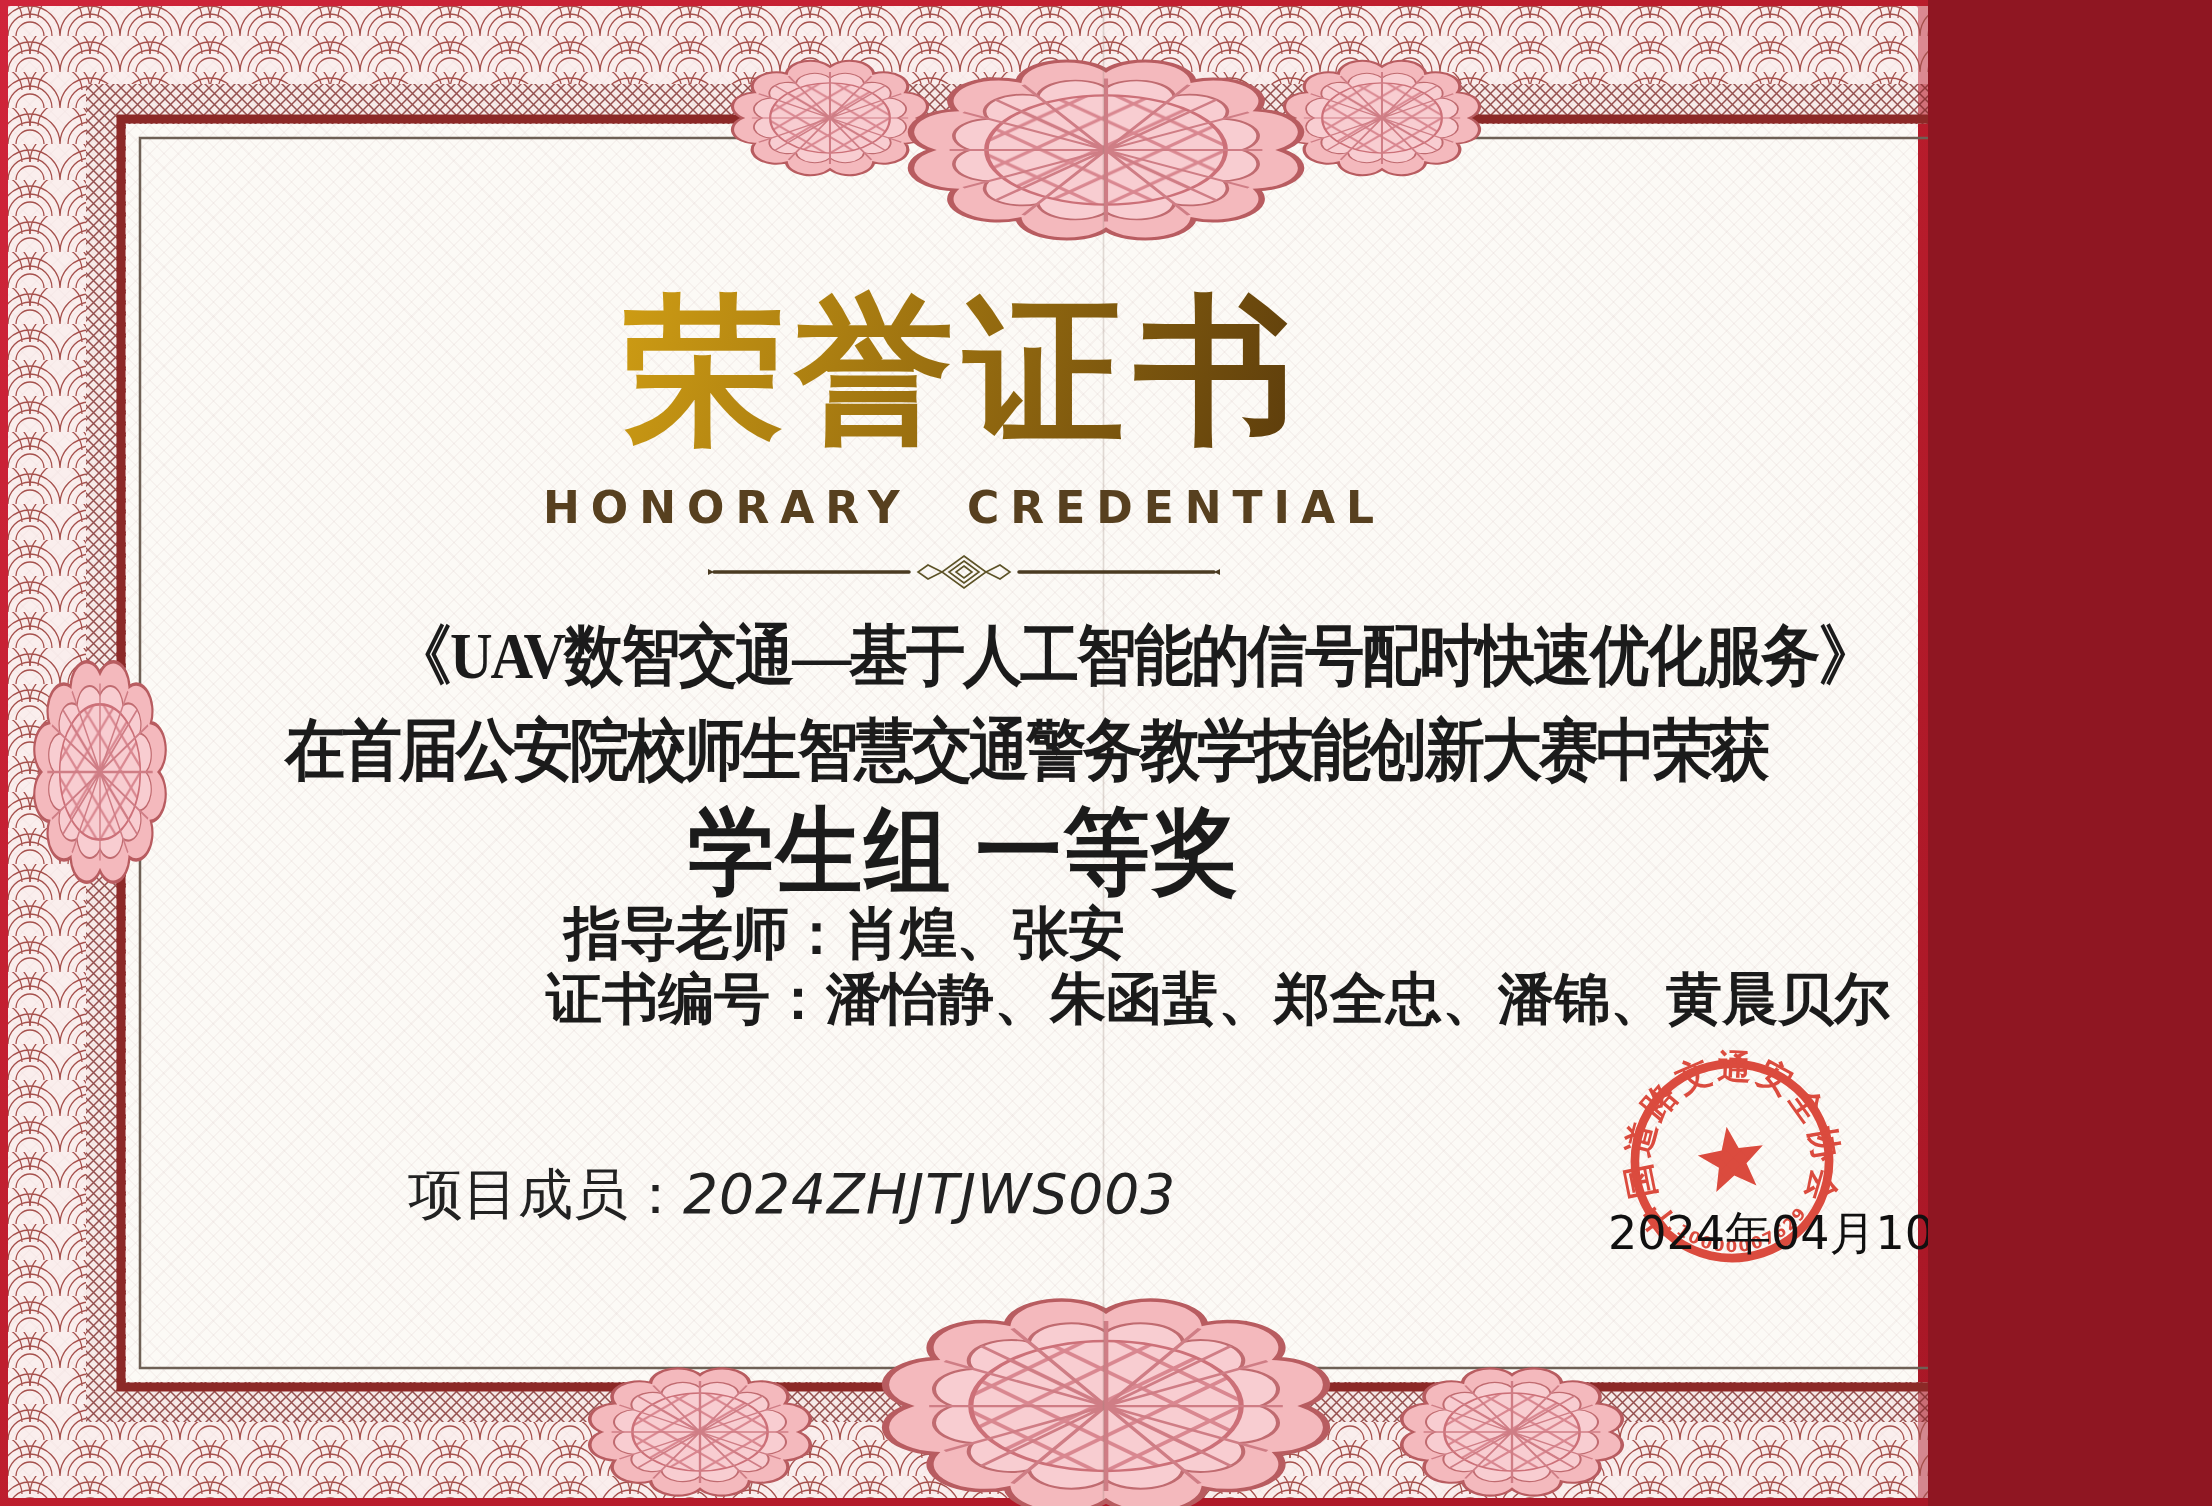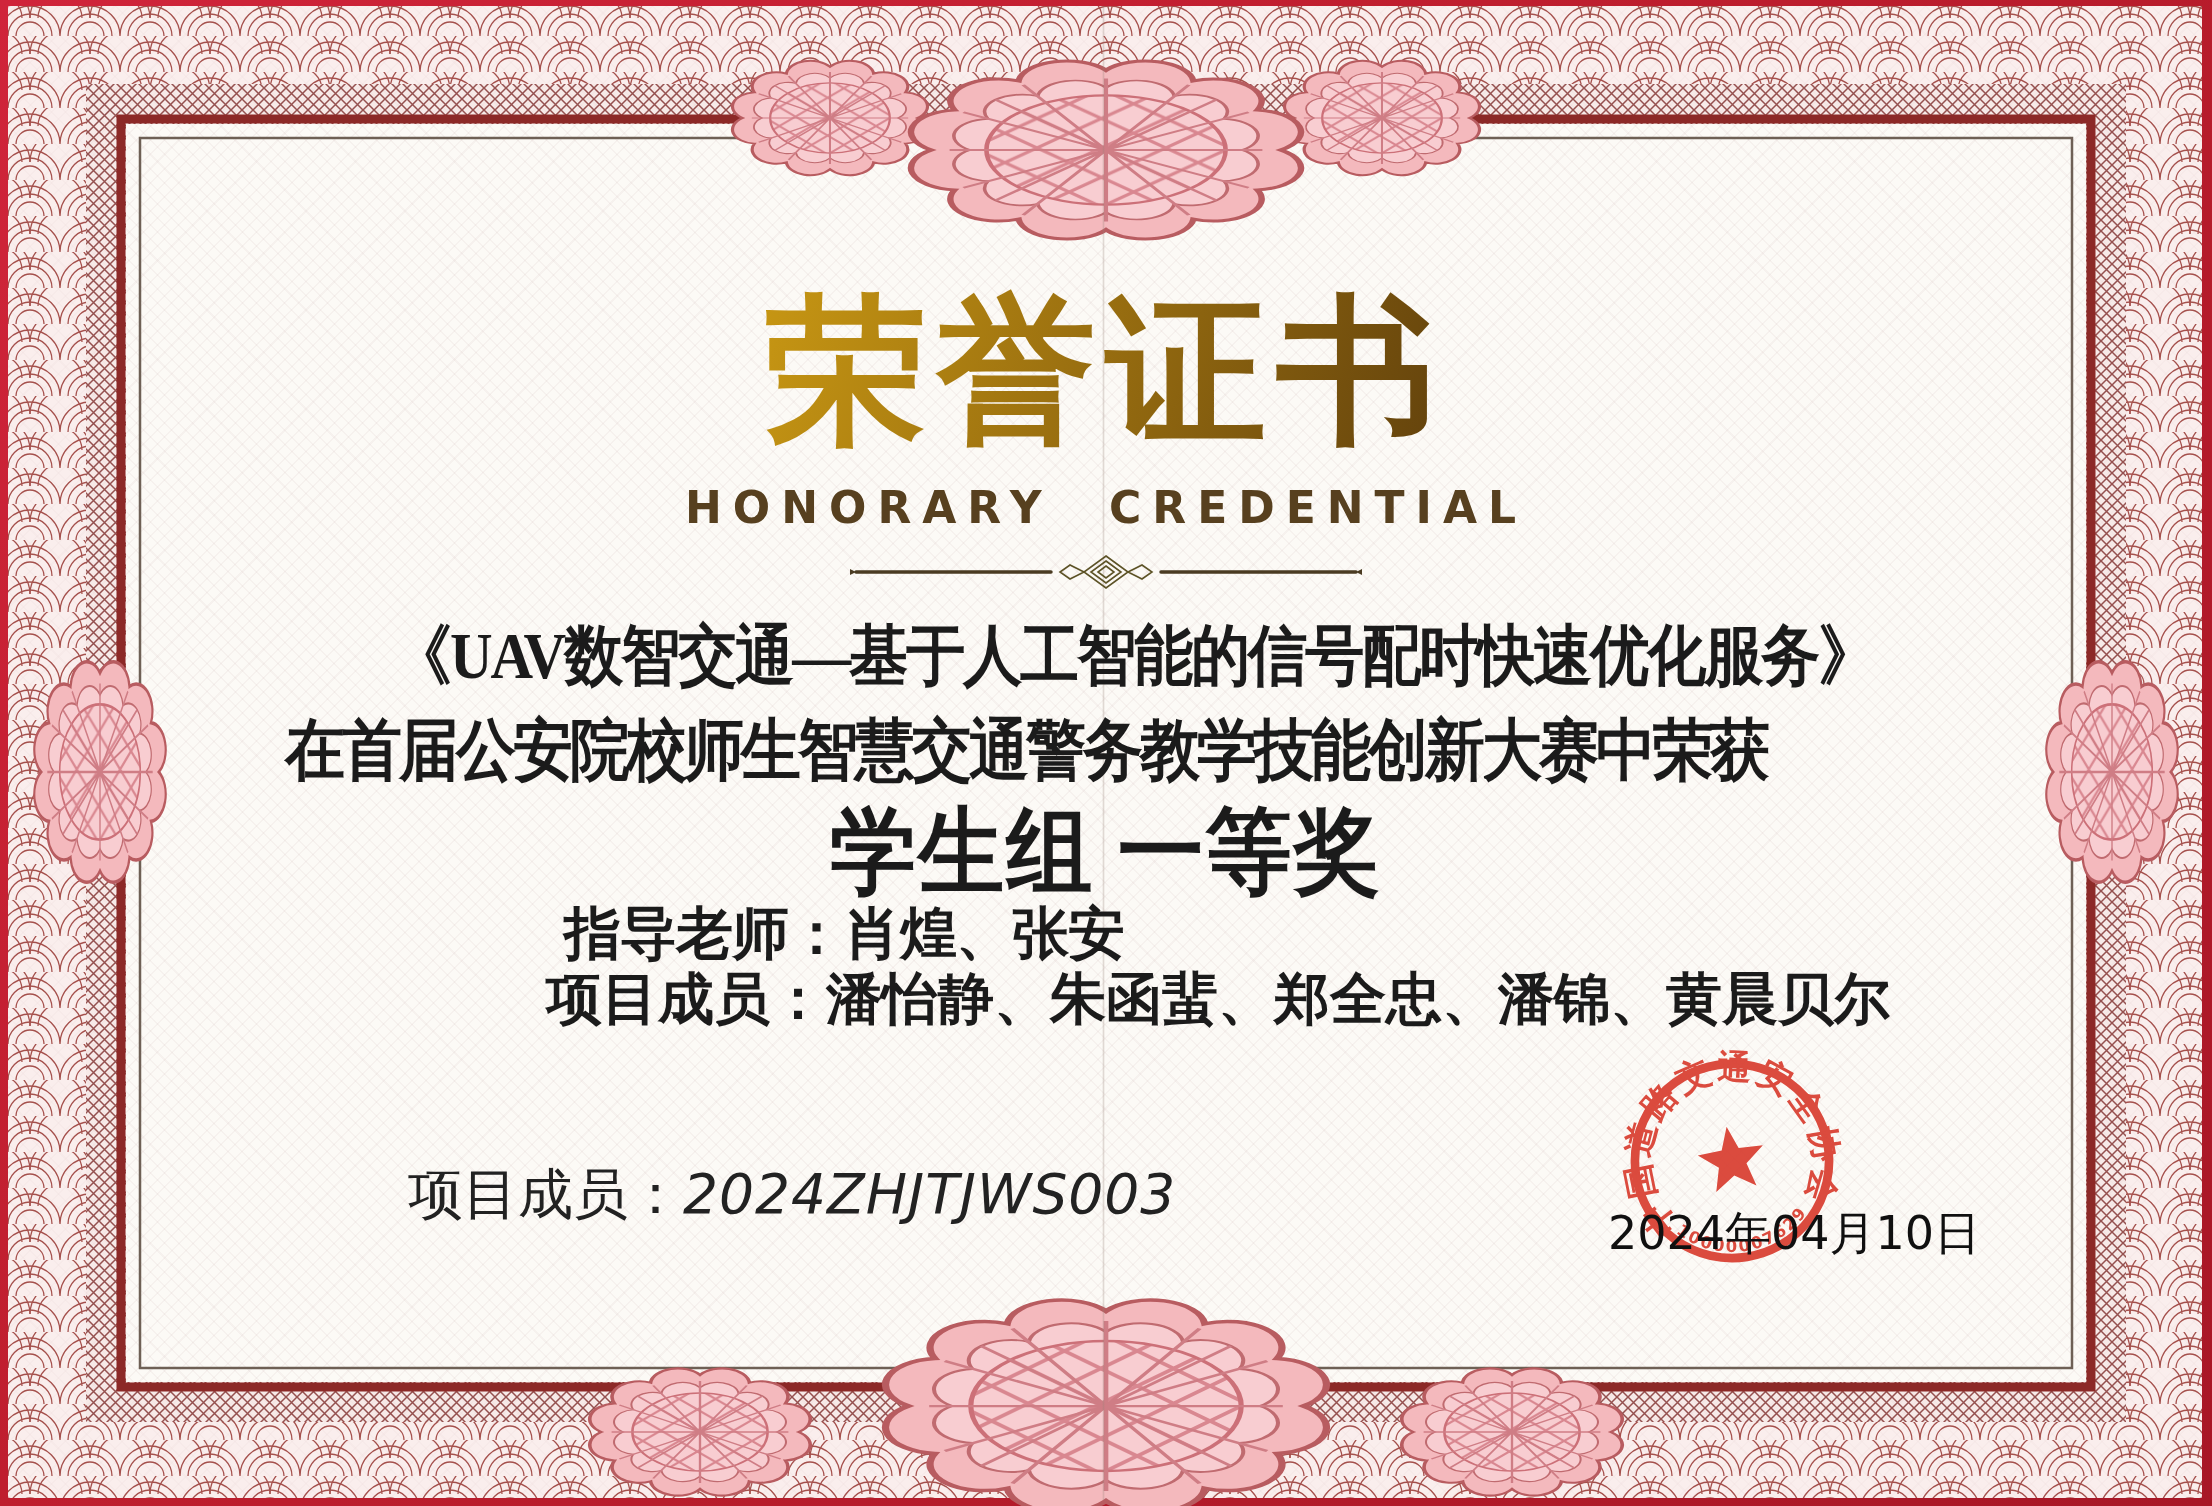--- a/index.html
+++ b/index.html
@@ -1,16 +1,16 @@
 <!DOCTYPE html>
 <html><head>
 <meta charset="utf-8">
 <style>
   html,body{margin:0;padding:0;background:#8f1622;}
-  #stage{position:relative;width:2212px;height:1506px;overflow:hidden;
+  #stage{position:relative;width:1928px;height:1506px;overflow:hidden;
          background:linear-gradient(135deg,#d0243a 0%,#bf1e2e 40%,#a81726 100%);
          font-family:"DejaVu Sans","Liberation Sans",sans-serif;}
   
   .page{position:absolute;left:8px;top:6px;right:10px;bottom:8px;background:#fcfaf6;border-radius:3px;
         background-image:
           repeating-linear-gradient(45deg,rgba(196,168,168,.10) 0 1.5px,transparent 1.5px 10px),
           repeating-linear-gradient(-45deg,rgba(196,168,168,.10) 0 1.5px,transparent 1.5px 10px);}
   .fold{position:absolute;left:1102px;top:6px;width:3px;height:1494px;
         background:linear-gradient(to right,rgba(150,130,120,.0),rgba(150,130,120,.28),rgba(150,130,120,0));}
   svg.deco{position:absolute;left:0;top:0;width:2212px;height:1506px;pointer-events:none;}
@@ -124,21 +124,21 @@
         <path d="M238 20 L224 13 L214 20 L224 27 Z"></path>
         <path d="M282 20 L296 13 L306 20 L296 27 Z"></path>
       </g>
     </svg>
   </div>
 
   <div class="abs cn line1 stretch">《UAV数智交通—基于人工智能的信号配时快速优化服务》</div>
   <div class="abs cn line2 stretch">在首届公安院校师生智慧交通警务教学技能创新大赛中荣获</div>
   <div class="abs center cn line3 stretchC">学生组 一等奖</div>
   <div class="abs cn advisor">指导老师：肖煌、张安</div>
-  <div class="abs cn members">项目成员：潘怡静、朱函蜚、郑全忠、潘锦、黄晨贝尔</div>
+  <div class="abs cn members">证书编号：潘怡静、朱函蜚、郑全忠、潘锦、黄晨贝尔</div>
 
   <div class="abs certno">
     <span>项目成员：</span><span class="num">2024ZHJTJWS003</span>
   </div>
 
   <svg class="seal" viewBox="0 0 300 300">
     <g transform="rotate(-9 150 150)">
       <circle cx="150" cy="150" r="112" fill="none" stroke="#d8392b" stroke-width="10"></circle>
       <path id="sealTopArc" d="M82.8 217.2 A95 95 0 1 1 217.2 217.2" fill="none"></path>
       <path id="sealBottomArc" d="M69.6 217.5 A105 105 0 0 0 230.4 217.5" fill="none"></path>

